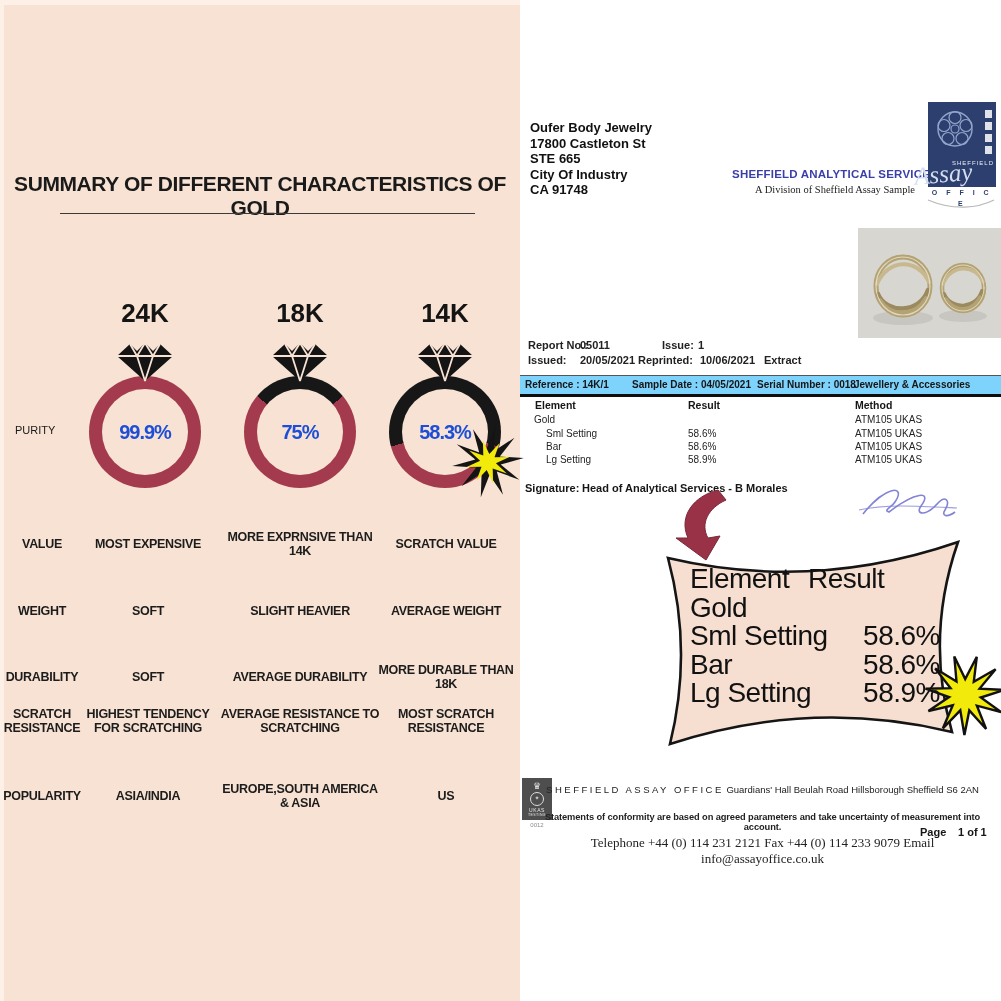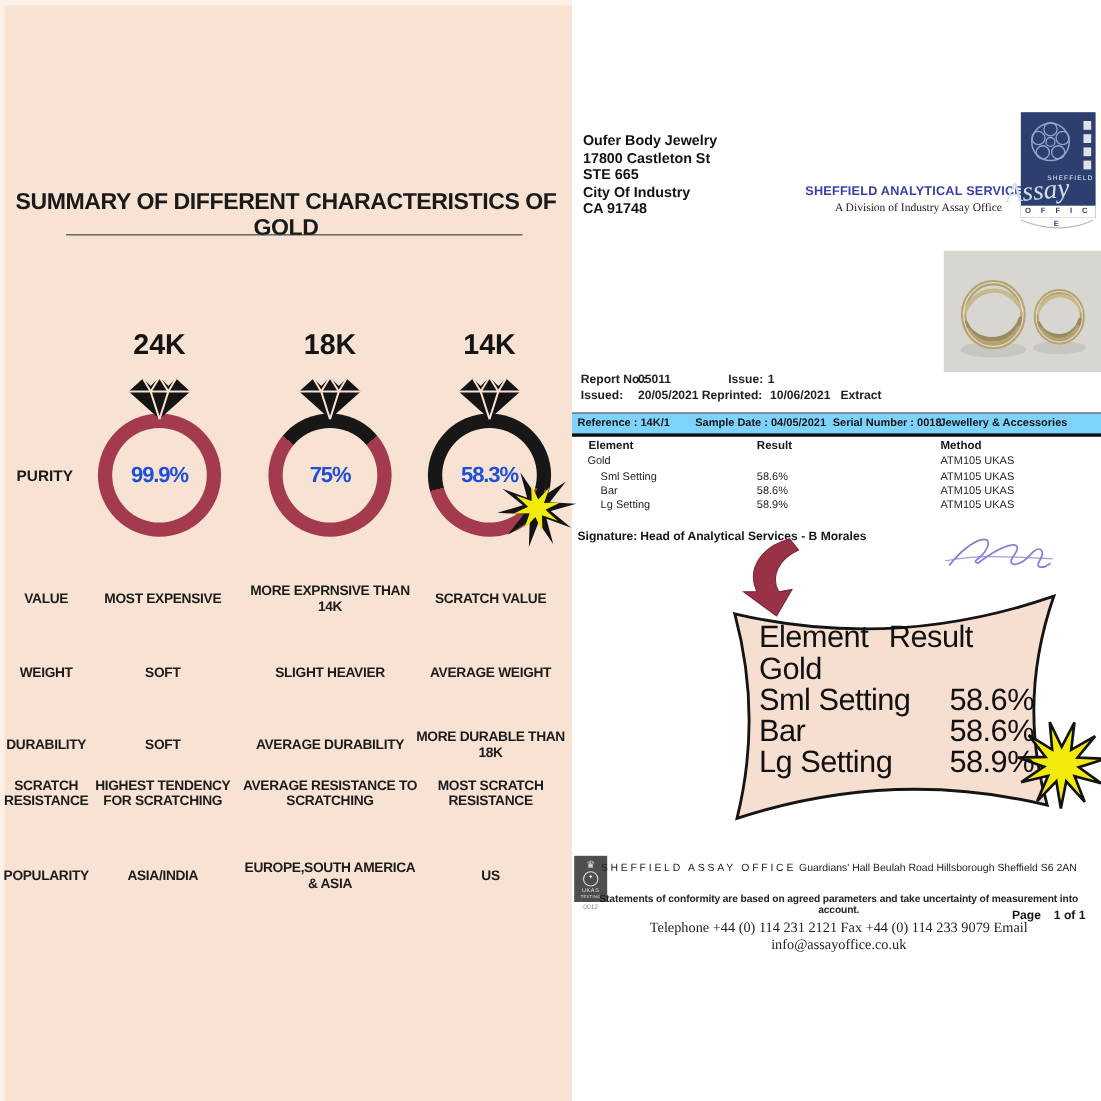--- a/index.html
+++ b/index.html
@@ -6,21 +6,21 @@
   .stage{position:relative;width:1001px;height:1001px;overflow:hidden;background:#fff;
          font-family:"Liberation Sans",sans-serif;-webkit-font-smoothing:antialiased;}
   
   .left{position:absolute;left:0;top:0;width:520px;height:1001px;background:#f7e2d3;}
   .edge-top{position:absolute;left:0;top:0;width:520px;height:5px;background:#fcf0e7;}
   .edge-left{position:absolute;left:0;top:0;width:4px;height:1001px;background:#fcf0e7;}
   .ig-title{position:absolute;left:10px;top:172px;width:500px;margin:0;text-align:center;
             font-size:21px;font-weight:bold;letter-spacing:-0.4px;color:#1a1a1a;}
   .ig-underline{position:absolute;left:60px;top:213px;width:415px;height:1px;background:#3a3a3a;}
   .karat{position:absolute;top:298px;width:100px;text-align:center;font-size:26px;font-weight:bold;color:#141414;}
-  .purity-label{position:absolute;left:15px;top:424px;width:72px;font-size:14px;font-weight:bold;color:#1a1a1a;}
+  .purity-label{position:absolute;left:15px;top:424px;width:72px;font-size:11px;font-weight:normal;color:#1a1a1a;}
   .ring{position:absolute;top:340px;width:112px;height:150px;}
   .ring .diamond{position:absolute;left:25px;top:0;z-index:2;}
   .band{position:absolute;left:0;top:36px;width:112px;height:112px;border-radius:50%;}
   .band-24k{background:#a43a4e;}
   .band-18k{background:conic-gradient(from -50deg,#171717 0 100deg,#a43a4e 100deg 360deg);}
   .band-14k{background:conic-gradient(from -105deg,#171717 0 210deg,#a43a4e 210deg 360deg);}
   .hole{position:absolute;left:13px;top:13px;width:86px;height:86px;border-radius:50%;background:#f7e2d3;
         display:flex;align-items:center;justify-content:center;}
   .pct{font-size:20px;font-weight:bold;letter-spacing:-1px;color:#1d4ed8;}
   .burst14{position:absolute;left:451px;top:425px;z-index:3;}
@@ -171,21 +171,21 @@
 
     <div class="addr">
       <div>Oufer Body Jewelry</div>
       <div>17800 Castleton St</div>
       <div>STE 665</div>
       <div>City Of Industry</div>
       <div>CA 91748</div>
     </div>
 
     <div class="org-title">SHEFFIELD ANALYTICAL SERVICES</div>
-    <div class="org-sub">A Division of Industry Assay Office</div>
+    <div class="org-sub">A Division of Sheffield Assay Sample</div>
 
     <div class="logo">
       <div class="logo-rect">
         <svg width="44" height="44" viewBox="0 0 44 44" style="position:absolute;left:5px;top:5px">
           <circle cx="22" cy="22" r="17" fill="none" stroke="#93a5cc" stroke-width="1.4"></circle>
           <circle cx="22" cy="10.5" r="6" fill="none" stroke="#93a5cc" stroke-width="1.2"></circle>
           <circle cx="33" cy="18.5" r="6" fill="none" stroke="#93a5cc" stroke-width="1.2"></circle>
           <circle cx="29" cy="31.5" r="6" fill="none" stroke="#93a5cc" stroke-width="1.2"></circle>
           <circle cx="15" cy="31.5" r="6" fill="none" stroke="#93a5cc" stroke-width="1.2"></circle>
           <circle cx="11" cy="18.5" r="6" fill="none" stroke="#93a5cc" stroke-width="1.2"></circle>

